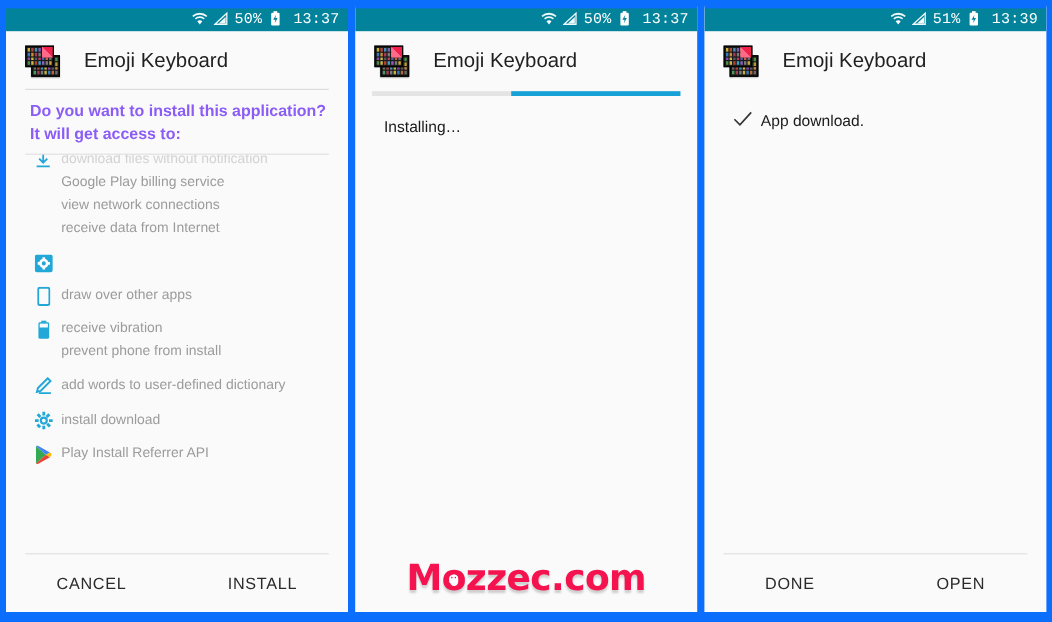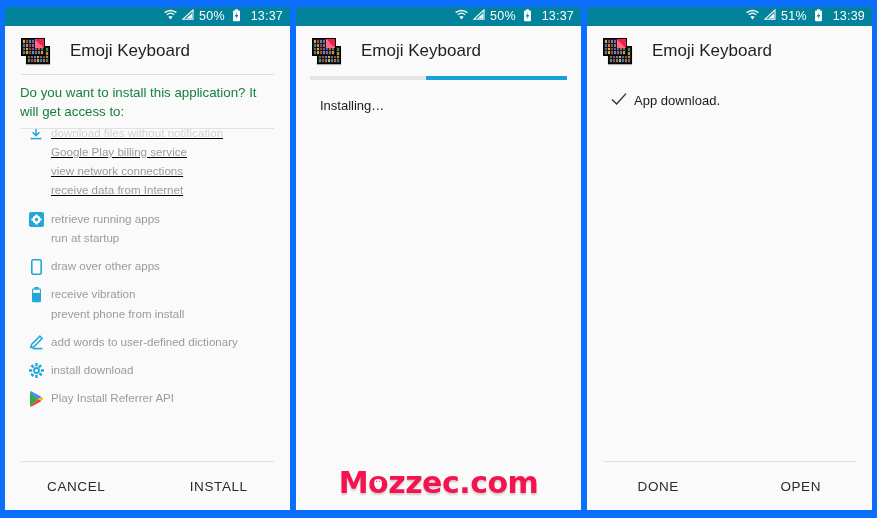--- a/index.html
+++ b/index.html
@@ -32,21 +32,21 @@
     padding-right:7px;
     color:#ffffff;
     font-size:12.5px;
     letter-spacing:.2px;
     flex:0 0 auto;
     position:relative;
   }
   .statusbar .topline{
     position:absolute;top:0;left:0;right:0;height:2px;background:#0b6efd;
   }
-  .sb-icons{display:flex;align-items:flex-start;gap:5px;}
+  .sb-icons{display:flex;align-items:center;gap:5px;font-family:Liberation Mono, monospace;}
   .sb-txt{margin-left:5px;font-size:12.5px;}
   .sb-pct{font-size:12.5px;}
   .wifi-ic{display:block;}
   .sig-ic{display:block;}
   .bat-ic{display:block;margin-left:2px;}
 
   
   .apphead{
     display:flex;align-items:center;
     padding:12px 0 10px 16px;
@@ -75,34 +75,34 @@
   .headrule{height:1px;background:#dcdcdc;margin:0 16px;flex:0 0 auto;}
 
   
   .progress{
     margin:2px 14px 0 14px;height:4px;background:#e4e4e4;position:relative;flex:0 0 auto;
   }
   .progress .fill{position:absolute;right:0;top:0;height:100%;width:55%;background:#16a2d6;}
 
   
   .qtext{
-    font-size:13.3px;color:#15803d;font-weight:normal;
+    font-size:13.3px;color:#8b5cf6;font-weight:bold;
     line-height:1.42;
-    padding:9px 16px 6px 15px;
+    padding:9px 16px 6px 20px;
     flex:0 0 auto;
   }
   
   .permwrap{
     flex:1 1 auto;overflow:hidden;position:relative;
     border-top:1px solid #e2e2e2;
     margin:0 16px;
   }
   .permlist{padding-top:1px;}
   .permgroup{display:flex;align-items:flex-start;padding-top:9px;}
-  .permgroup:first-child{padding-top:0;margin-top:-7px;text-decoration:underline;}
+  .permgroup:first-child{padding-top:0;margin-top:-7px;}
   .pic{width:30px;flex:0 0 30px;display:flex;justify-content:center;padding-top:3px;}
   .plines{flex:1 1 auto;}
   .pline{
     font-size:11.6px;color:#9b9b9b;line-height:1.66;
     white-space:nowrap;
   }
   .pline.clipped{color:#d2d2d2;}
   
   .simpletext{
     font-size:13px;color:#1b1b1b;
@@ -262,24 +262,20 @@
         </div>
 
         <div class="permgroup">
           <div class="pic">
             <svg width="15" height="15" viewBox="0 0 15 15">
                 <rect x="0" y="0" width="15" height="15" rx="2" fill="#21a8d8"></rect>
                 <path d="M7.5 3.6a3.9 3.9 0 1 0 0 7.8 3.9 3.9 0 0 0 0-7.8zm0 5.6a1.7 1.7 0 1 1 0-3.4 1.7 1.7 0 0 1 0 3.4z" fill="#ffffff"></path>
                 <path d="M6.4 2.4h2.2v2.2H6.4zM6.4 10.4h2.2v2.2H6.4zM2.4 6.4h2.2v2.2H2.4zM10.4 6.4h2.2v2.2h-2.2z" fill="#ffffff"></path>
               </svg>
           </div>
-          <div class="plines">
-            <div class="pline">retrieve running apps</div>
-            <div class="pline">run at startup</div>
-          </div>
         </div>
 
         <div class="permgroup">
           <div class="pic">
             <svg width="11" height="16" viewBox="0 0 11 16">
                 <rect x=".8" y=".8" width="9.4" height="14.4" rx="1.4" fill="none" stroke="#21a8d8" stroke-width="1.6"></rect>
               </svg>
           </div>
           <div class="plines">
             <div class="pline">draw over other apps</div>

